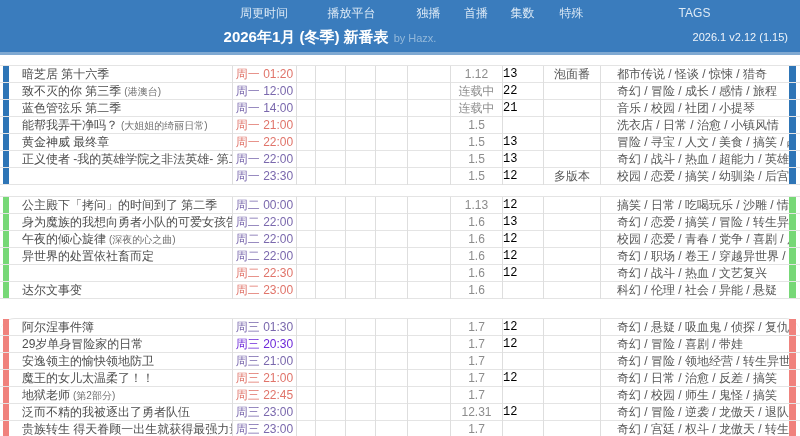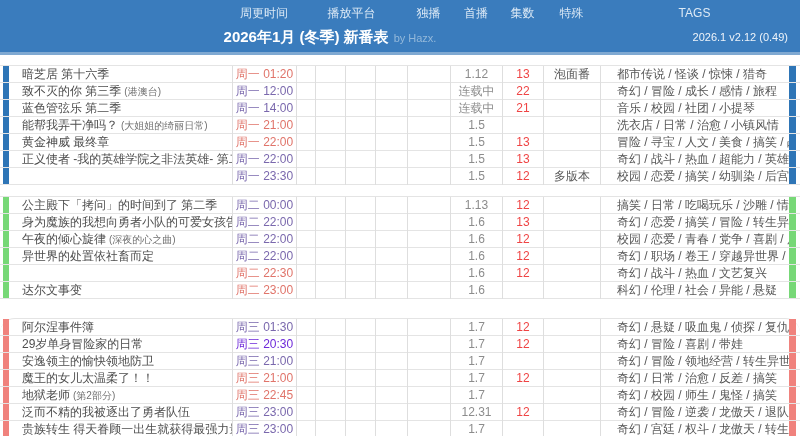--- a/index.html
+++ b/index.html
@@ -30,21 +30,21 @@
           white-space:nowrap; overflow:hidden; border-left:1px solid #dedede; }
   .c-title   { left:9px;  width:223px; border-left:none; padding-left:13px; color:#4d4d4d; }
   .c-title .note { font-size:10px; color:#707070; margin-left:3px; }
   .c-time    { left:232px; width:64px; text-align:center; }
   .c-p1 { left:296px; width:19px; }
   .c-p2 { left:315px; width:30px; }
   .c-p3 { left:345px; width:30px; }
   .c-p4 { left:375px; width:32px; }
   .c-solo    { left:407px; width:43px; }
   .c-prem    { left:450px; width:52px; text-align:center; color:#8c8c8c; }
-  .c-eps     { left:502px; width:41px; text-align:center; color:#ef4444; }
+  .c-eps     { left:502px; width:41px; color:#000000;font-family:Liberation Mono, monospace; }
   .c-spec    { left:543px; width:57px; text-align:center; color:#595959; }
   .c-tags    { left:600px; width:189px; padding-left:16px; color:#575757; }
   .t-red      { color:#e0746a; }
   .t-purple   { color:#7a68ad; }
   .t-redlight { color:#6d28d9; }
 </style>
 </head>
 <body>
 
 <div class="app">
@@ -55,21 +55,21 @@
         <div class="hdr-label" style="left: 407px; width: 43px;">独播</div>
         <div class="hdr-label" style="left: 450px; width: 52px;">首播</div>
         <div class="hdr-label" style="left: 502px; width: 41px;">集数</div>
         <div class="hdr-label" style="left: 543px; width: 57px;">特殊</div>
         <div class="hdr-label" style="left: 600px; width: 189px;">TAGS</div>
       </div>
     <div class="title-row">
       <div class="title-wrap">
         <span class="main-title">2026年1月 (冬季) 新番表</span><span class="byline">by Hazx.</span>
       </div>
-      <span class="version">2026.1 v2.12  (0.49)</span>
+      <span class="version">2026.1 v2.12  (1.15)</span>
     </div>
   </div>
   <div id="blocks">
       <div class="block" style="top: 65px; height: 119px;">
         <div class="side-bar l" style="background: rgb(46, 117, 182);"></div>
         <div class="side-bar r" style="background: rgb(46, 117, 182);"></div>
         <div class="row" style="top: 0px;">
           <div class="cell c-title">暗芝居 第十六季</div>
           <div class="cell c-time t-red">周一 01:20</div>
           <div class="cell c-p1"></div>

